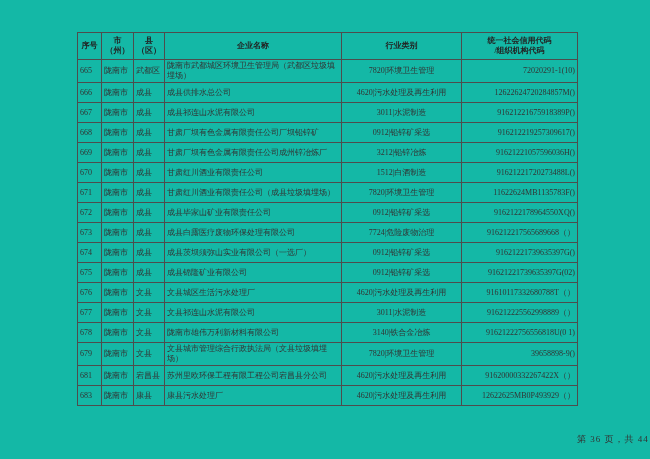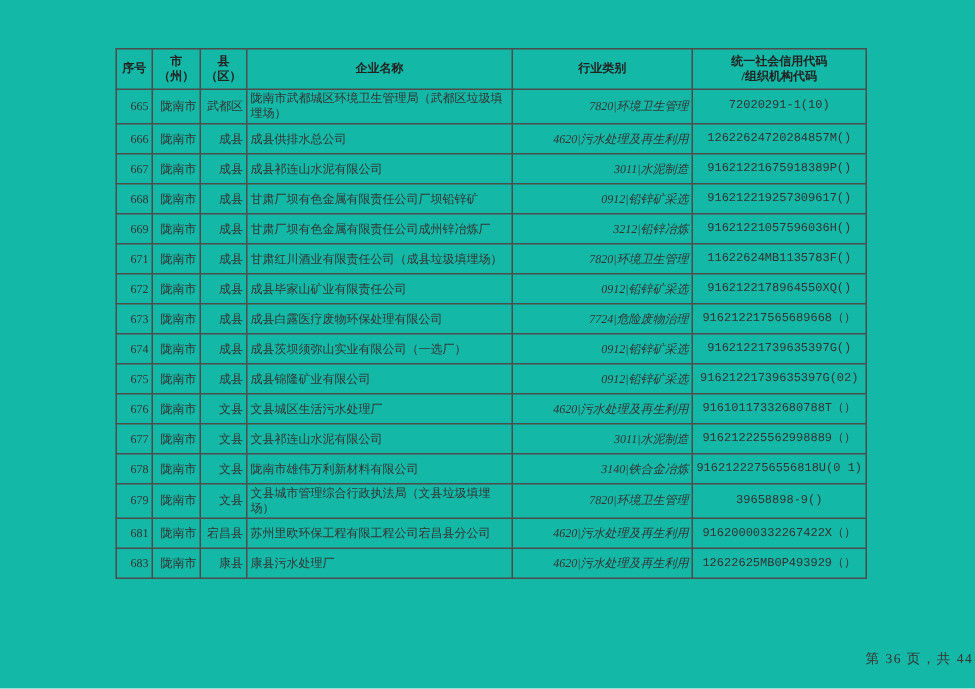--- a/index.html
+++ b/index.html
@@ -45,24 +45,24 @@
     text-align: center;
     white-space: pre-line;
     height: 22px;
     padding: 2px 1px;
     color: #222;
   }
   table.enterprise-table td {
     height: 17px;
     color: #333;
   }
-  td.cell-serial, td.cell-city, td.cell-county { text-align: right; margin-left: 39px; }
+  td.cell-serial, td.cell-city, td.cell-county { text-align: left; margin-left: 39px; }
   td.cell-name { text-align: left; margin-left: 34px; }
-  td.cell-industry { text-align: right; font-style: italic; }
-  td.cell-code { text-align: center; font-family: Liberation Mono, monospace; letter-spacing: 0px; }
+  td.cell-industry { text-align: center; }
+  td.cell-code { text-align: right; font-family: Liberation Serif, serif; letter-spacing: 0px; }
   .page-footer {
     position: absolute;
     left: 12px;
     top: 433px;
     width: 100%;
     text-align: right;
     font-size: 9px;
     color: #333;
     letter-spacing: 1px;
   }
@@ -126,20 +126,28 @@
         </tr>
         <tr>
           <td class="cell-serial">669</td>
           <td class="cell-city">陇南市</td>
           <td class="cell-county">成县</td>
           <td class="cell-name">甘肃厂坝有色金属有限责任公司成州锌冶炼厂</td>
           <td class="cell-industry">3212|铅锌冶炼</td>
           <td class="cell-code">91621221057596036H()</td>
         </tr>
         <tr>
+          <td class="cell-serial">670</td>
+          <td class="cell-city">陇南市</td>
+          <td class="cell-county">成县</td>
+          <td class="cell-name">甘肃红川酒业有限责任公司</td>
+          <td class="cell-industry">1512|白酒制造</td>
+          <td class="cell-code">91621221720273488L()</td>
+        </tr>
+        <tr>
           <td class="cell-serial">671</td>
           <td class="cell-city">陇南市</td>
           <td class="cell-county">成县</td>
           <td class="cell-name">甘肃红川酒业有限责任公司（成县垃圾填埋场）</td>
           <td class="cell-industry">7820|环境卫生管理</td>
           <td class="cell-code">11622624MB1135783F()</td>
         </tr>
         <tr>
           <td class="cell-serial">672</td>
           <td class="cell-city">陇南市</td>

